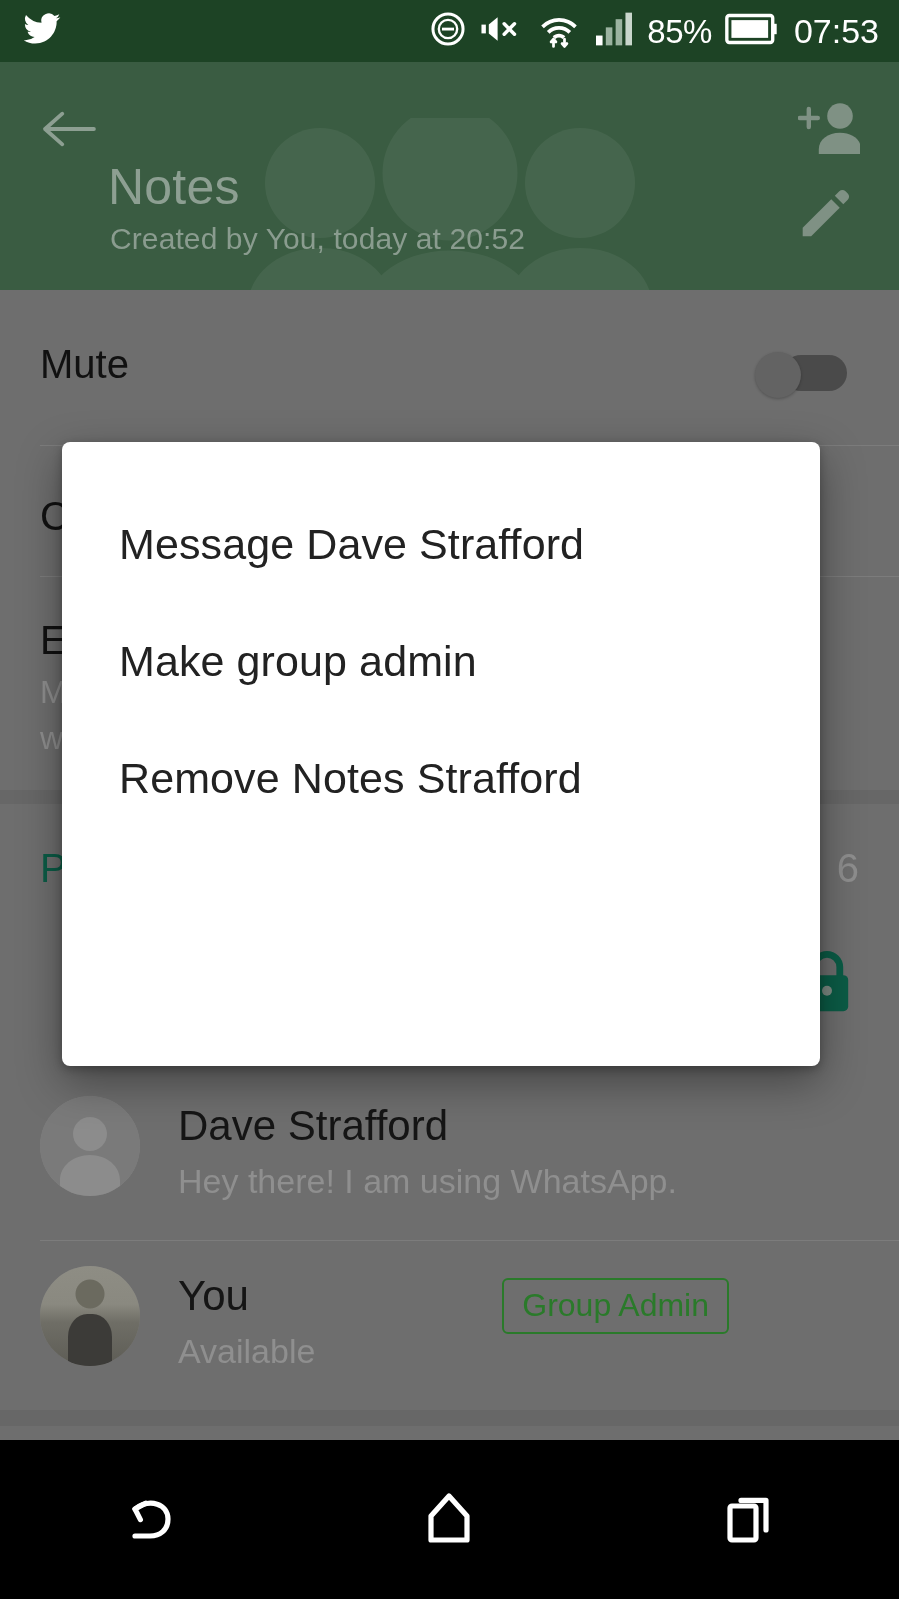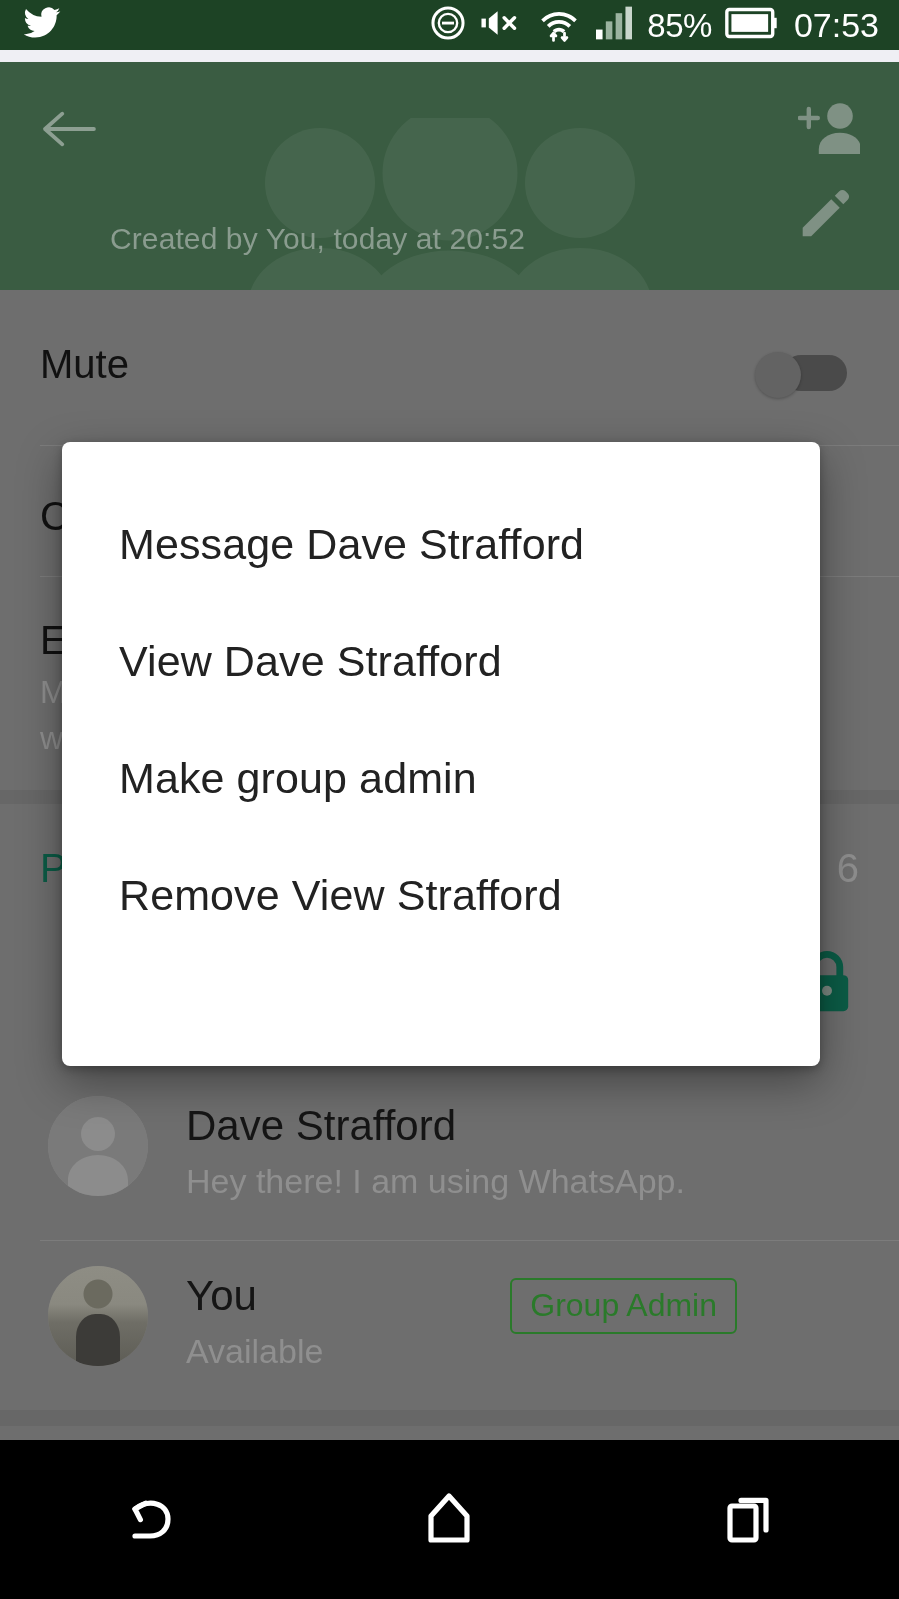--- a/index.html
+++ b/index.html
@@ -11,21 +11,21 @@
   }
   #screen{
     position:relative;
     width:899px; height:1599px;
     background:#efeff4;
     overflow:hidden;
   }
 
   
   .statusbar{
-    position:absolute; left:0; top:0; width:899px; height:50px;
+    position:absolute; left:0; top:0; width:899px; height:62px;
     background:#1d4325;
     display:flex; align-items:center;
     padding:0 20px 0 22px;
     color:#ffffff;
     z-index:60;
   }
   .sb-left{ display:flex; align-items:center; gap:14px; flex:0 0 auto; }
   .sb-spacer{ flex:1 1 auto; }
   .sb-right{ display:flex; align-items:center; gap:13px; flex:0 0 auto; }
   .sb-icon{ display:block; }
@@ -121,21 +121,21 @@
   .bg-accent{ font-size:40px; color:#0b5c46; }
   .bg-count{ font-size:40px; color:#8e8e8e; }
 
   .lock-badge{
     position:absolute; right:44px; top:658px;
     z-index:6;
   }
 
   
   .person{
-    position:absolute; left:0; width:779px; height:170px;margin-left:8px;
+    position:absolute; left:0; width:779px; height:170px;
   }
   .avatar{
     position:absolute; left:40px; top:26px;
     width:100px; height:100px; border-radius:50%;
     overflow:hidden;
     background:#7d7d7d;
   }
   .avatar-ph{
     width:100%; height:100%;
     background:#808080;
@@ -296,20 +296,21 @@
 
     <div class="appbar-edit">
       <span>
         <svg width="58" height="58" viewBox="0 0 26 26">
           <path d="M3 19.2 L3 23 L6.8 23 L19.6 10.2 L15.8 6.4 Z" fill="#7f9184"></path>
           <path d="M17.4 4.8 L21.2 8.6 L23.2 6.6 C24 5.8 24 4.6 23.2 3.8 L22.2 2.8 C21.4 2 20.2 2 19.4 2.8 Z" fill="#7f9184"></path>
         </svg>
       </span>
     </div>
 
+    <div class="appbar-title">Notes</div>
     <div class="appbar-sub">Created by You, today at 20:52</div>
   </div>
 
   <div class="content">
 
     <div>
       <div class="mute-label">Mute</div>
       <div class="mute-toggle">
         <div class="mt-track"></div>
         <div class="mt-thumb"></div>
@@ -366,23 +367,22 @@
       <div class="person-status">Available</div>
       <div class="admin-badge">Group Admin</div>
     </div>
     <div class="row-divider" style="top:1120px;"></div>
 
     <div class="section-gap" style="top:1120px; height:16px;"></div>
   </div>
 
   <div class="dialog">
     <div class="dlg-item">Message Dave Strafford</div>
-    <div class="dlg-item">View Dave Strafford</div>
     <div class="dlg-item">Make group admin</div>
-    <div class="dlg-item">Remove View Strafford</div>
+    <div class="dlg-item">Remove Notes Strafford</div>
   </div>
 
   <div class="navbar">
     <div class="nav-btn">
       <span>
         <svg width="56" height="56" viewBox="0 0 28 28">
           <path d="M6.5 9.5 C14 4 23 7 23 14.5 C23 20 19 23 14 23 H6.5" fill="none" stroke="#fff" stroke-width="2.6" stroke-linecap="round"></path>
           <path d="M6.5 9.5 L11.8 6.6 M6.5 9.5 L9.2 14.8" fill="none" stroke="#fff" stroke-width="2.6" stroke-linecap="round"></path>
         </svg>
       </span>

